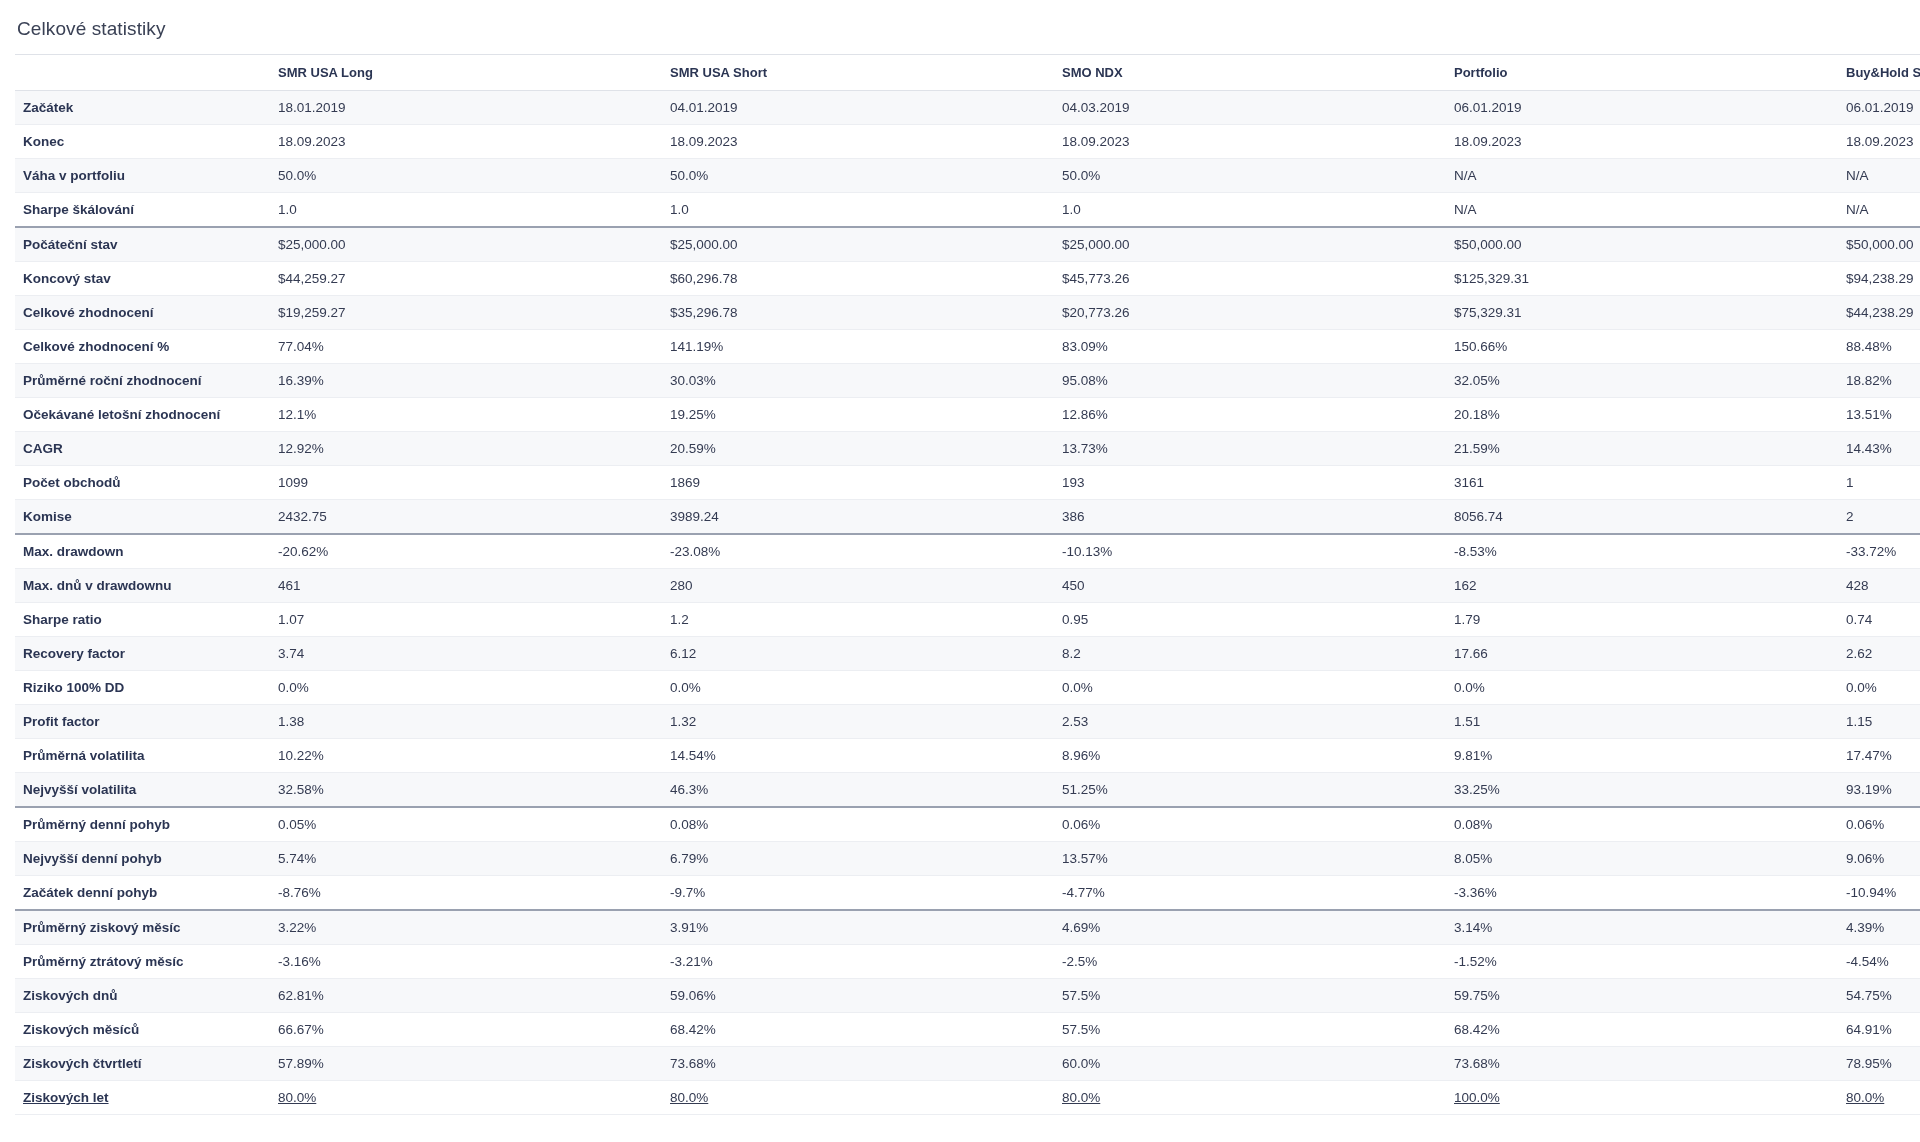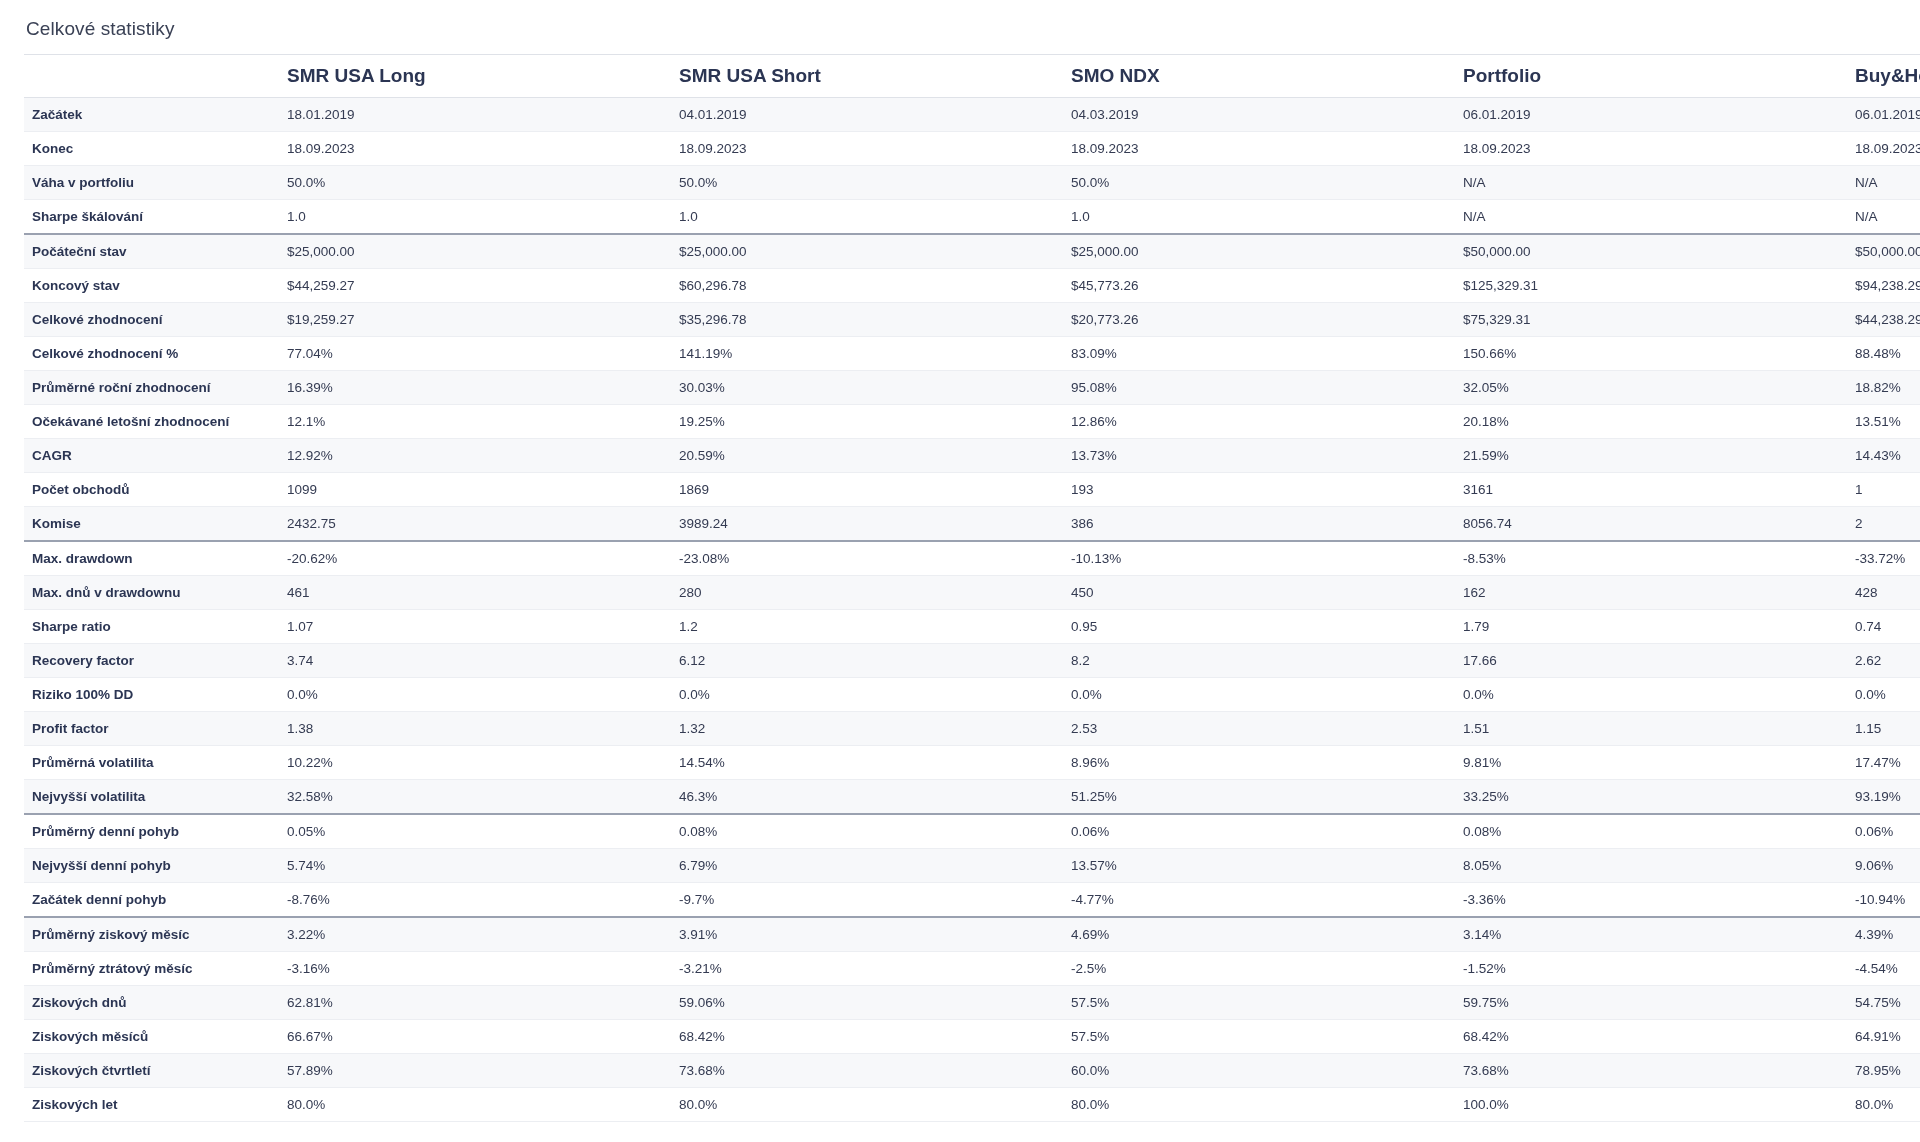--- a/index.html
+++ b/index.html
@@ -8,21 +8,21 @@
     background: #ffffff;
   }
   body {
     width: 1920px;
     height: 1142px;
     font-family: "Liberation Sans", sans-serif;
     color: #2b3553;
     -webkit-font-smoothing: antialiased;
   }
   .page {
-    padding: 10px 24px 0 24px;
+    padding: 10px 24px 0 15px;
     box-sizing: border-box;
   }
   .page-title {
     font-size: 19px;
     font-weight: 400;
     color: #3a4155;
     margin: 8px 0 14px 2px;
     letter-spacing: 0.1px;
   }
   table.stats {
@@ -30,21 +30,21 @@
     border-collapse: collapse;
     table-layout: fixed;
     font-size: 13.5px;
   }
   table.stats col.label-col { width: 255px; }
   table.stats col.data-col  { width: 392px; }
   table.stats col.data-col-last { width: 330px; }
 
   thead th {
     text-align: left;
-    font-size: 19px;
+    font-size: 13px;
     font-weight: 700;
     color: #2b3553;
     padding: 10px 8px 10px 8px;
     border-top: 1px solid #dfe2e8;
     border-bottom: 1px solid #dfe2e8;
     background: #ffffff;
     white-space: nowrap;
   }
   thead th.blank-head { border-top: 1px solid #dfe2e8; }
 
@@ -61,20 +61,21 @@
     color: #2b3553;
   }
   tbody tr.zebra td {
     background: #f7f8fa;
   }
   tbody tr.group-start td {
     border-top: 2px solid #9aa1b0;
   }
   tbody tr:last-child td {
     border-bottom: 1px solid #eceef2;
+    text-decoration: underline;
   }
 </style>
 </head>
 <body>
 
 <div class="page">
   <div class="page-title">Celkové statistiky</div>
 
   <table class="stats">
     <colgroup>

